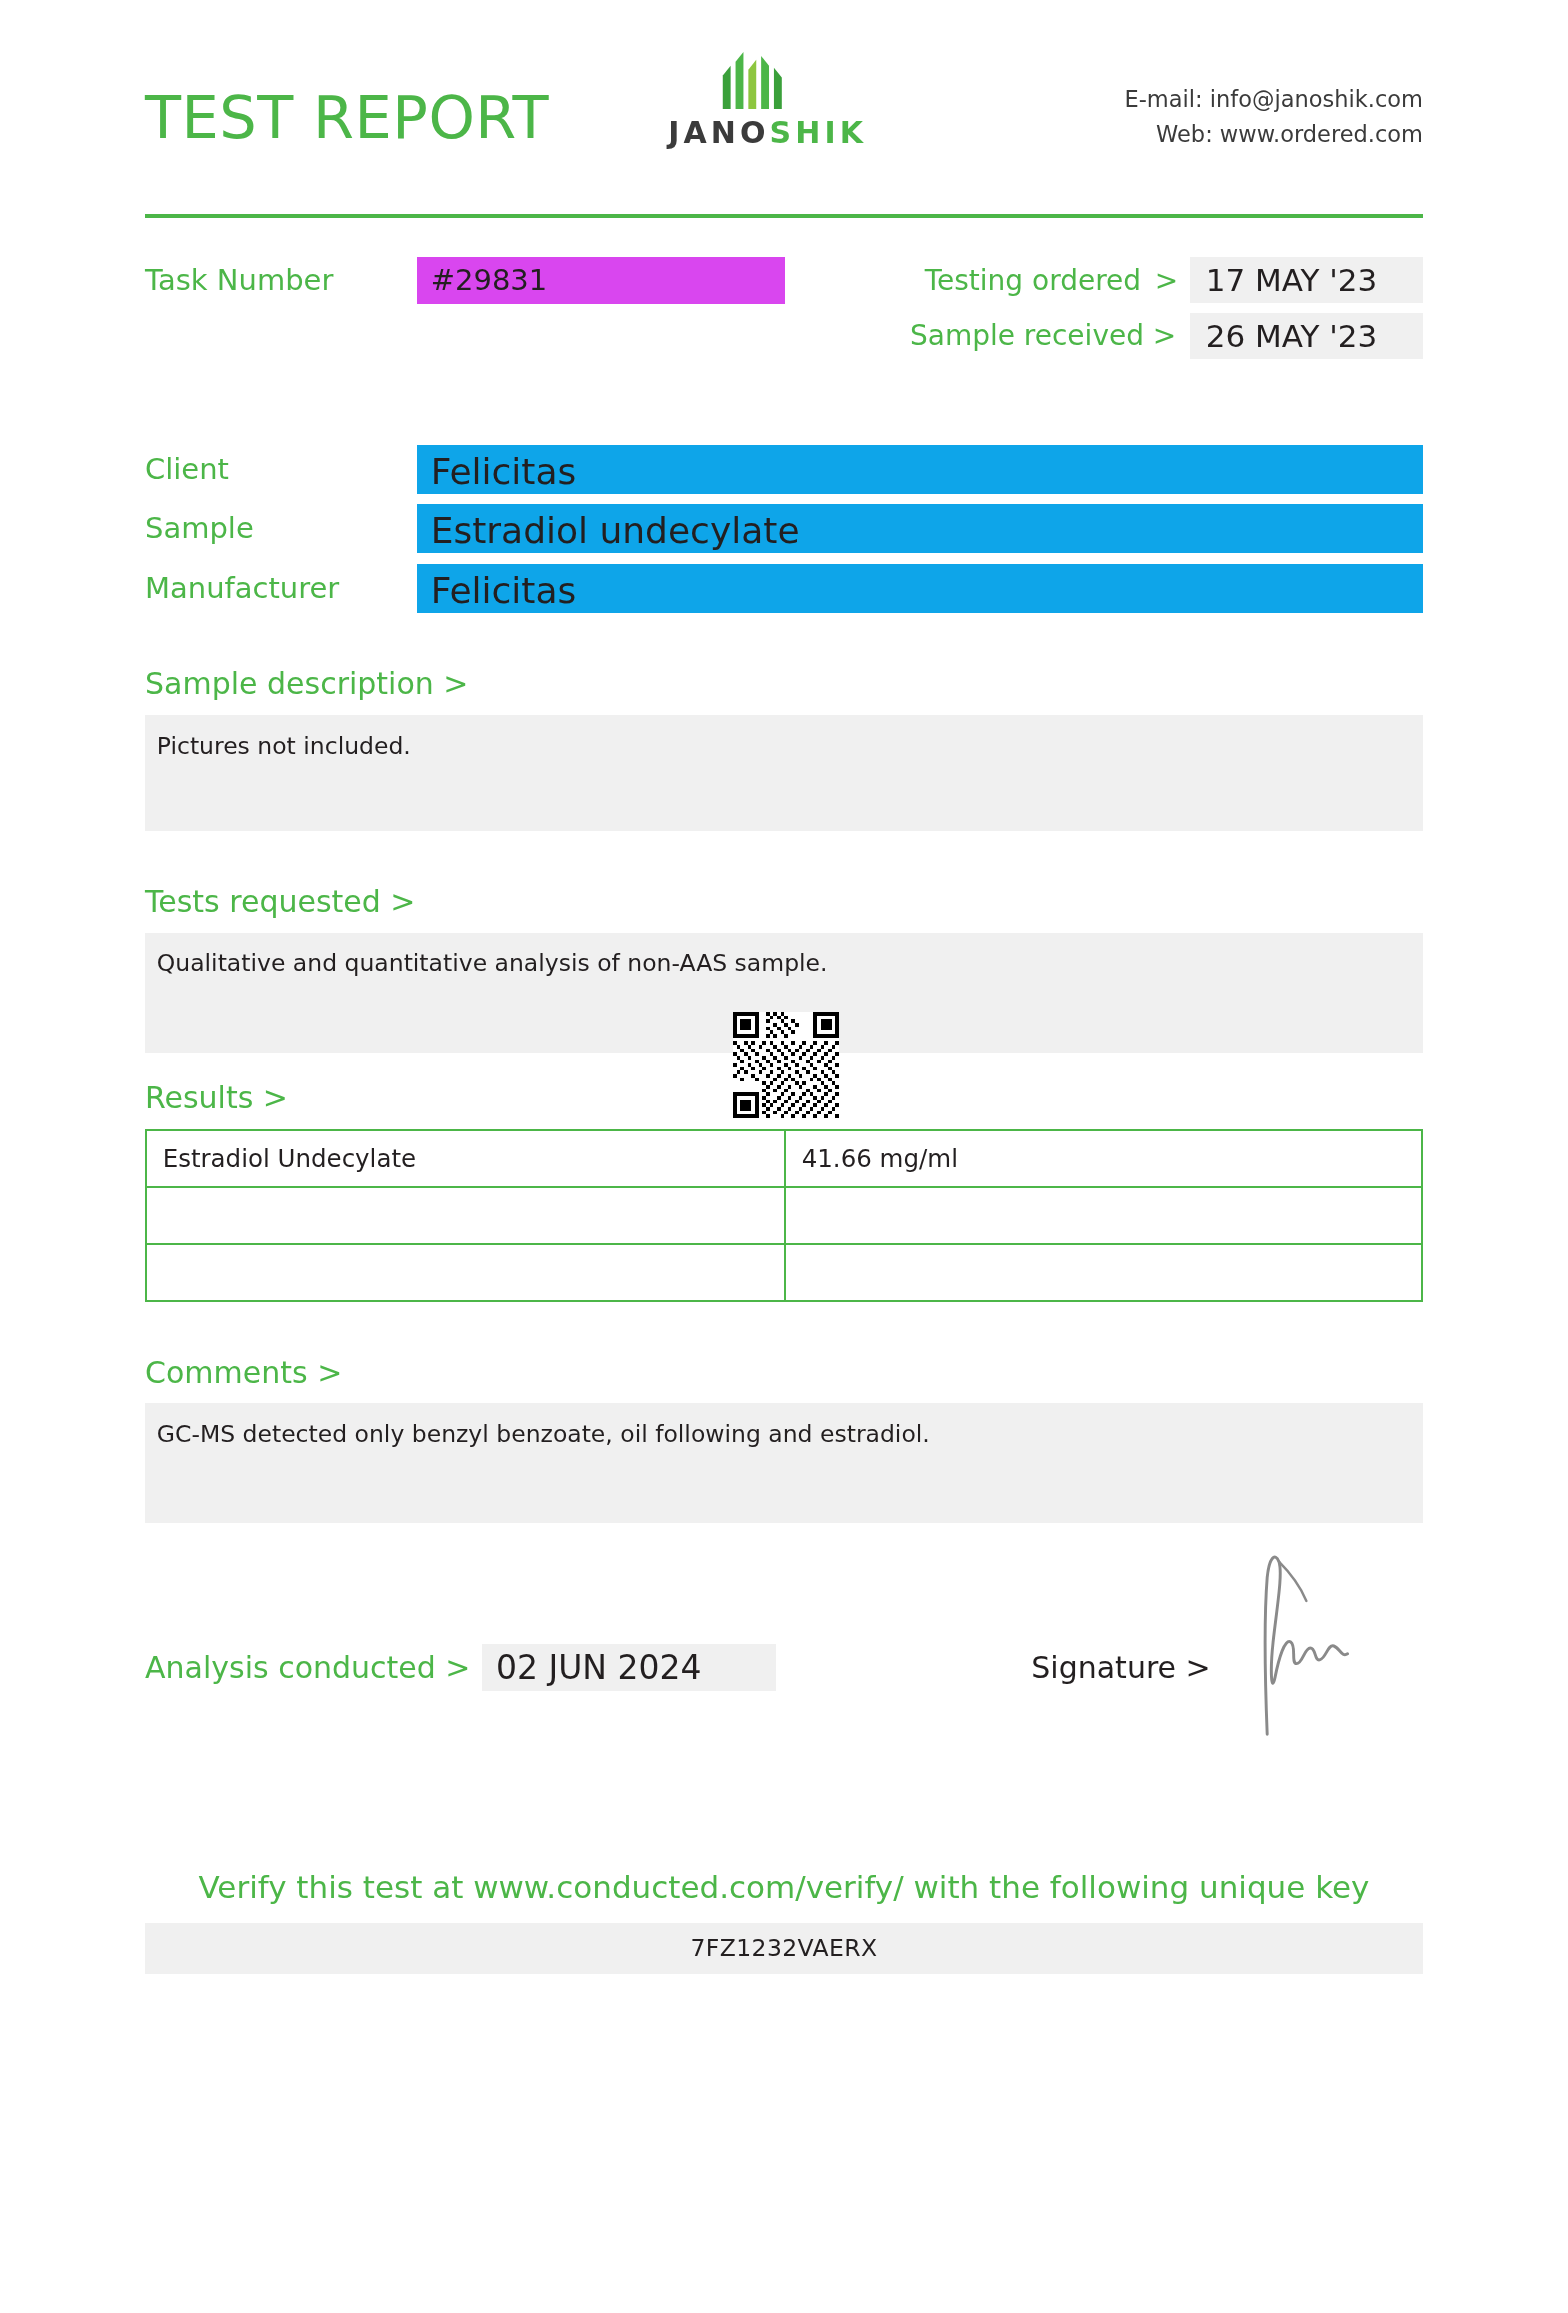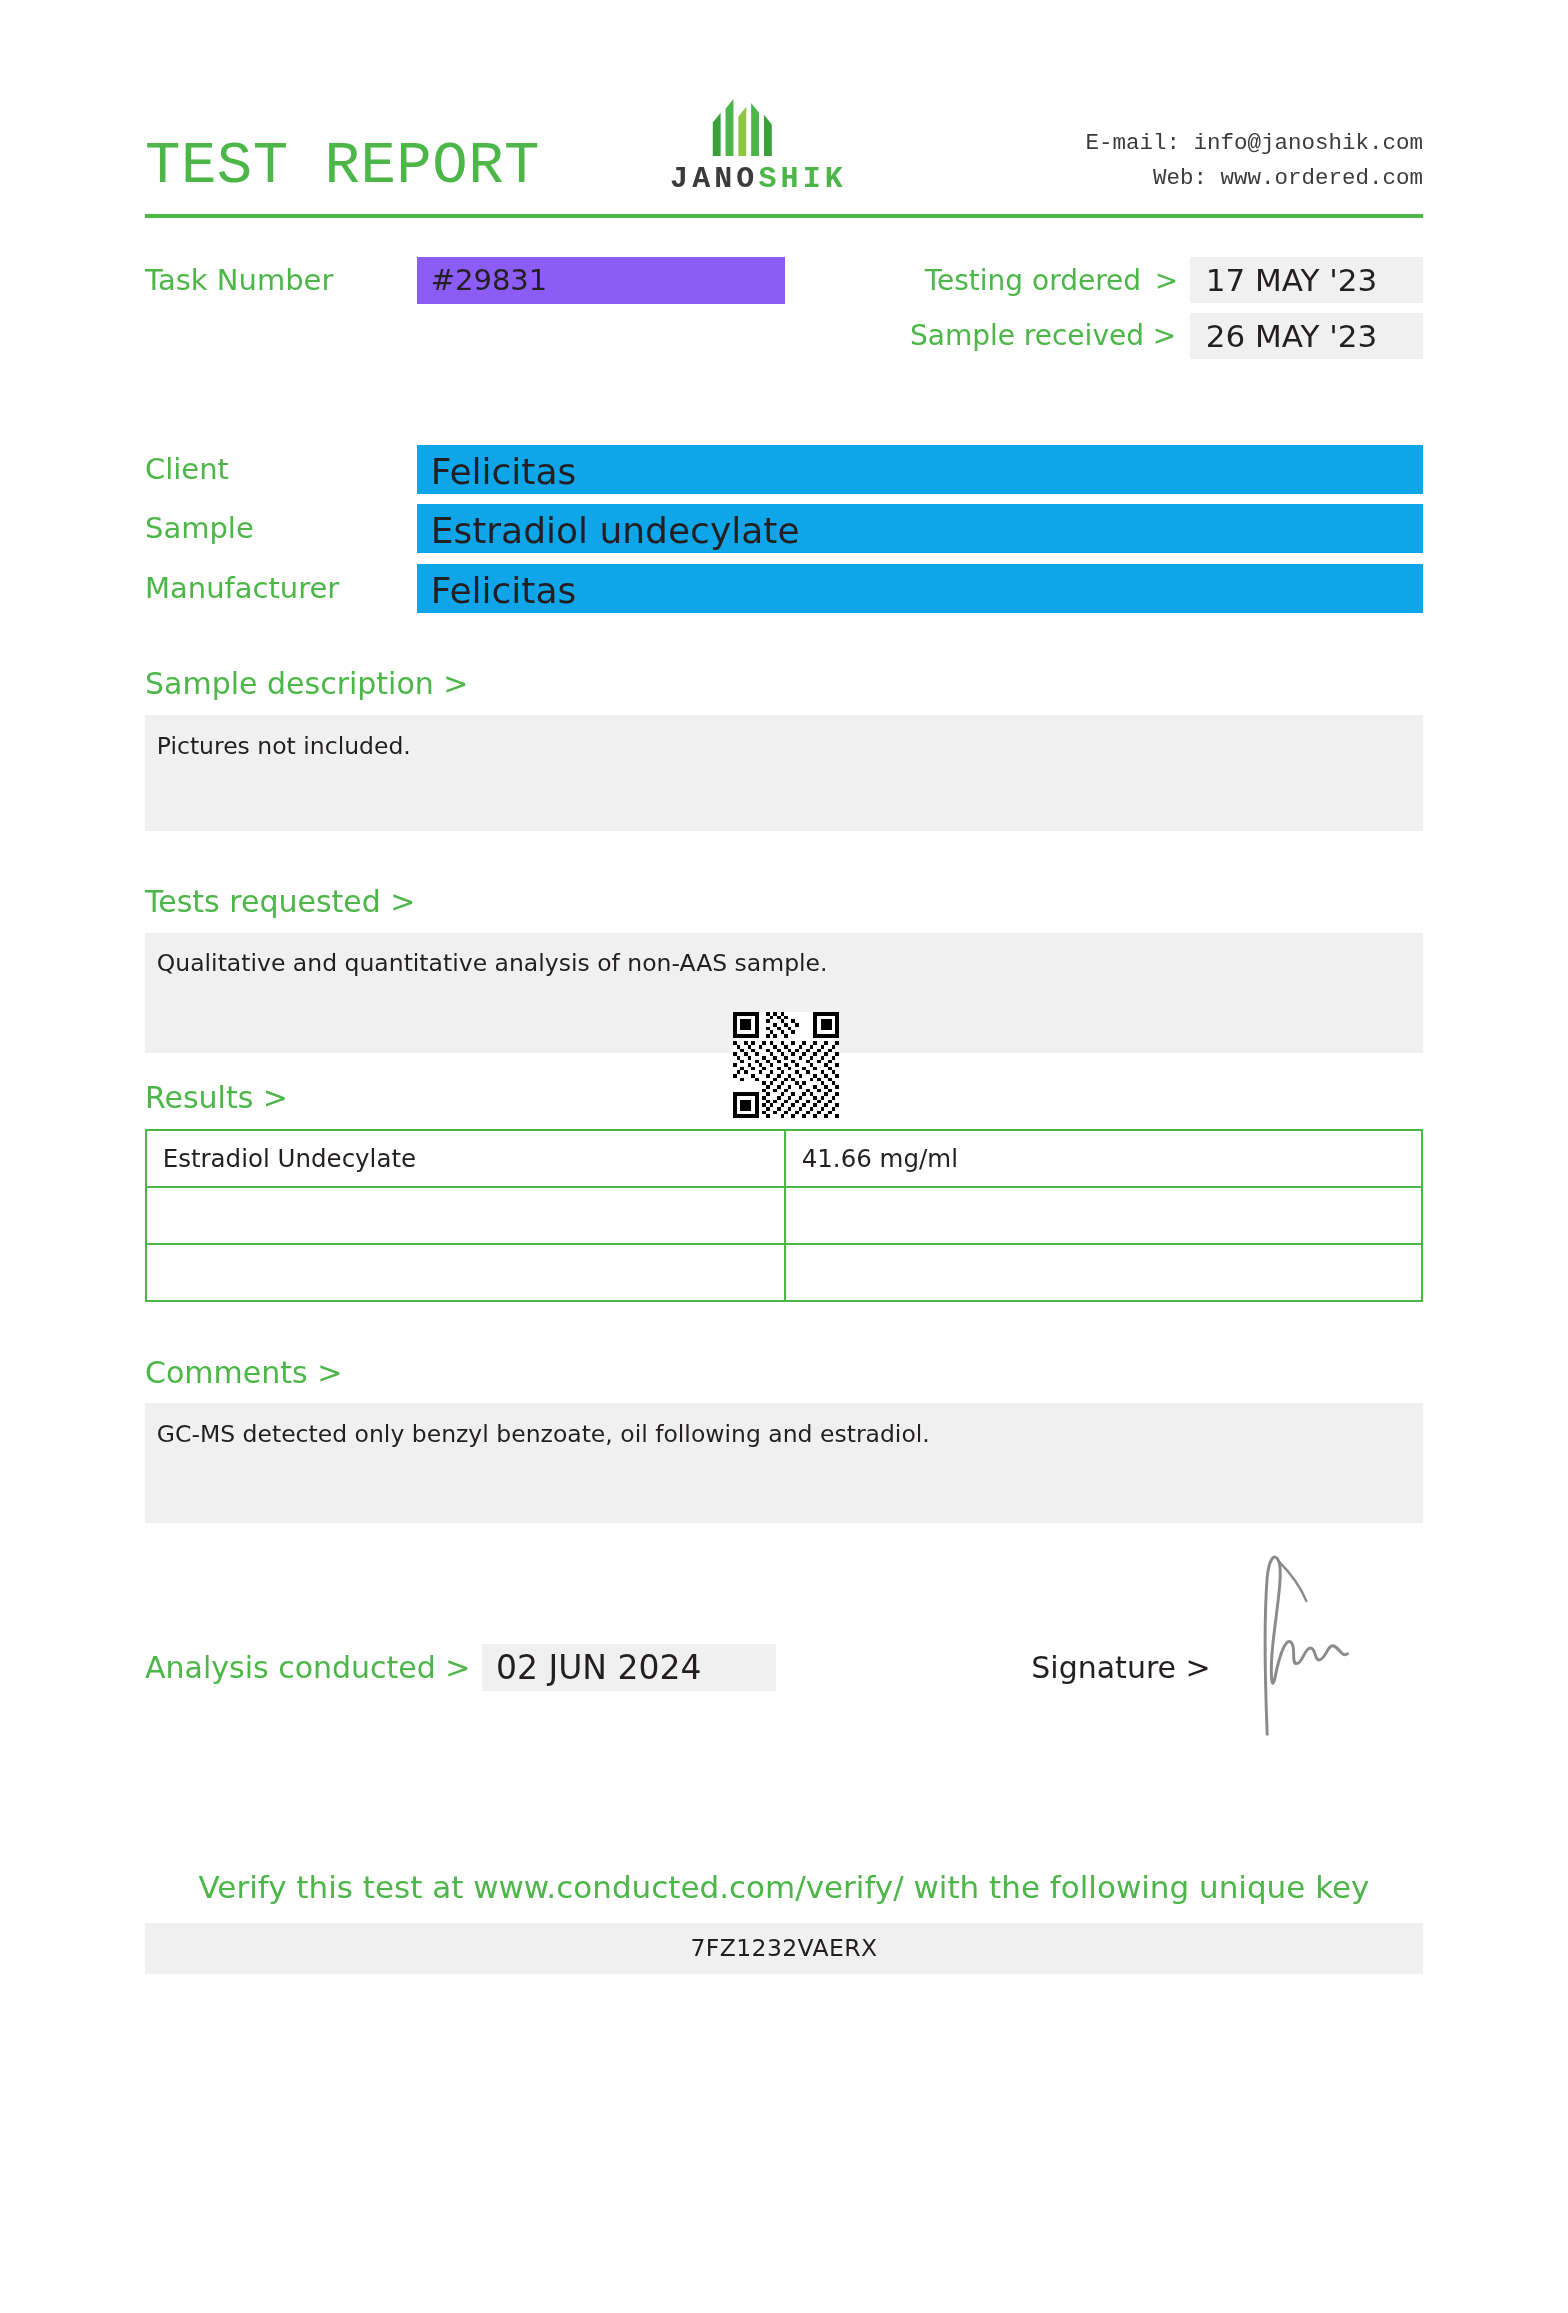--- a/index.html
+++ b/index.html
@@ -18,23 +18,22 @@
   }
   .page {
     position: relative;
     width: 1568px;
     height: 2313px;
     padding: 0 145px;
   }
   
   .header {
     display: flex;
-    align-items: flex-end;
+    align-items: center;
     height: 196px;
-    font-family: Liberation Mono, monospace;
   }
   .report-title {
     font-size: 59px;
     color: #4cb648;
     font-weight: 400;
     letter-spacing: 0.5px;
     line-height: 1;
     margin-top: 39px;
     white-space: nowrap;
   }
@@ -78,21 +77,21 @@
     align-items: flex-start;
     margin-top: 39px;
   }
   .label-green {
     color: #4cb648;
     font-size: 29px;
     font-weight: 400;
   }
   .task-label { width: 272px; padding-top: 5.9px; }
   .task-value {
-    background: #8b5cf6;
+    background: #d946ef;
     width: 368px;
     height: 47px;
     font-size: 29px;
     padding: 5.9px 13.7px;
     color: #231f20;
   }
   .dates {
     margin-left: auto;
     width: 549px;
   }

